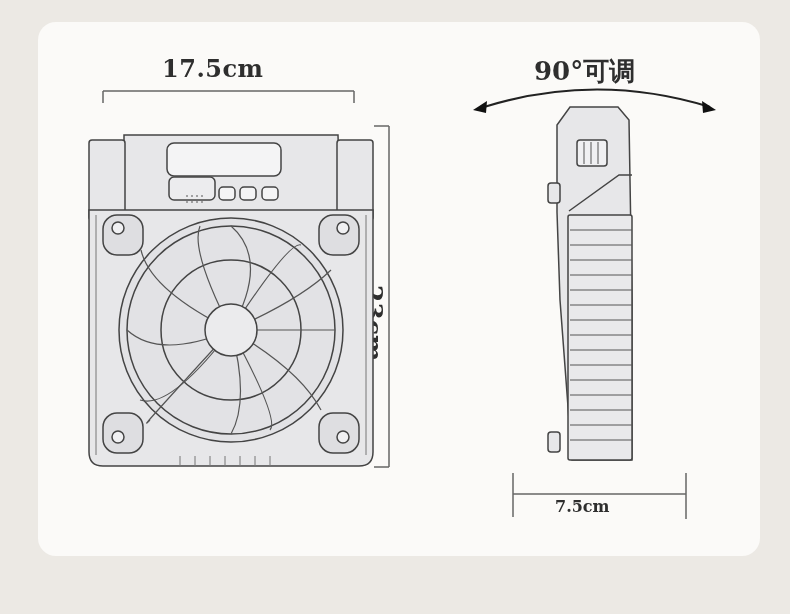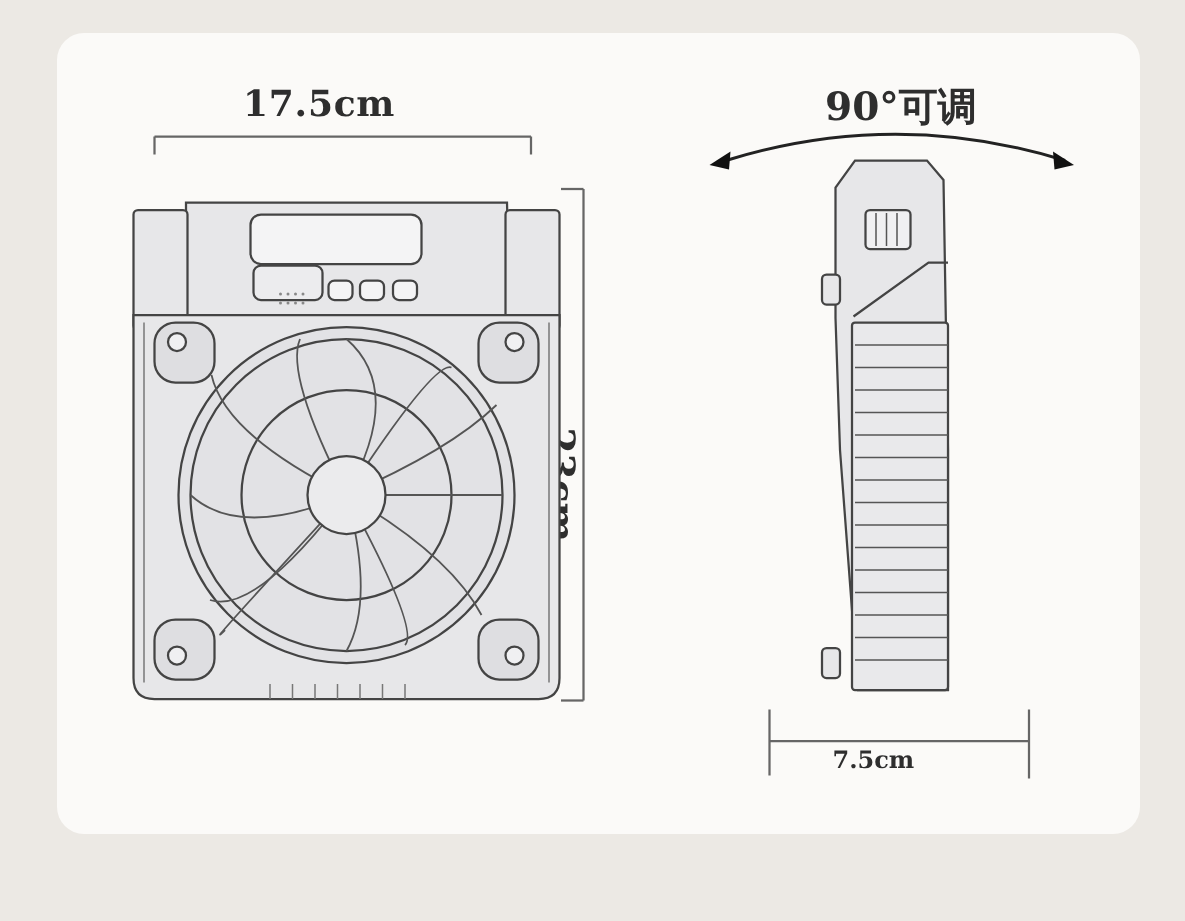--- a/index.html
+++ b/index.html
@@ -14,21 +14,21 @@
     background:#fbfaf8; border-radius:18px;
   }
   .dim-label {
     position:absolute; color:#2e2e2e; font-weight:bold;
     font-family:"DejaVu Serif","Liberation Serif", serif;
     white-space:nowrap;
   }
   #w-label { left:162px; top:54px; font-size:24px; letter-spacing:0.5px; }
   #h-label { left:388px; top:285px; font-size:25px; transform:rotate(90deg); transform-origin:left top; }
   #d-label { left:555px; top:497px; font-size:16px; }
-  #a-label { left:534px; top:54px; font-size:26px;margin-left:16px; }
+  #a-label { left:534px; top:54px; font-size:26px; }
   svg.abs { position:absolute; left:0; top:0; }
 </style>
 </head>
 <body>
 
 <div class="card"></div>
 
 <div class="dim-label" id="w-label">17.5cm</div>
 <div class="dim-label" id="h-label">23cm</div>
 <div class="dim-label" id="d-label">7.5cm</div>

